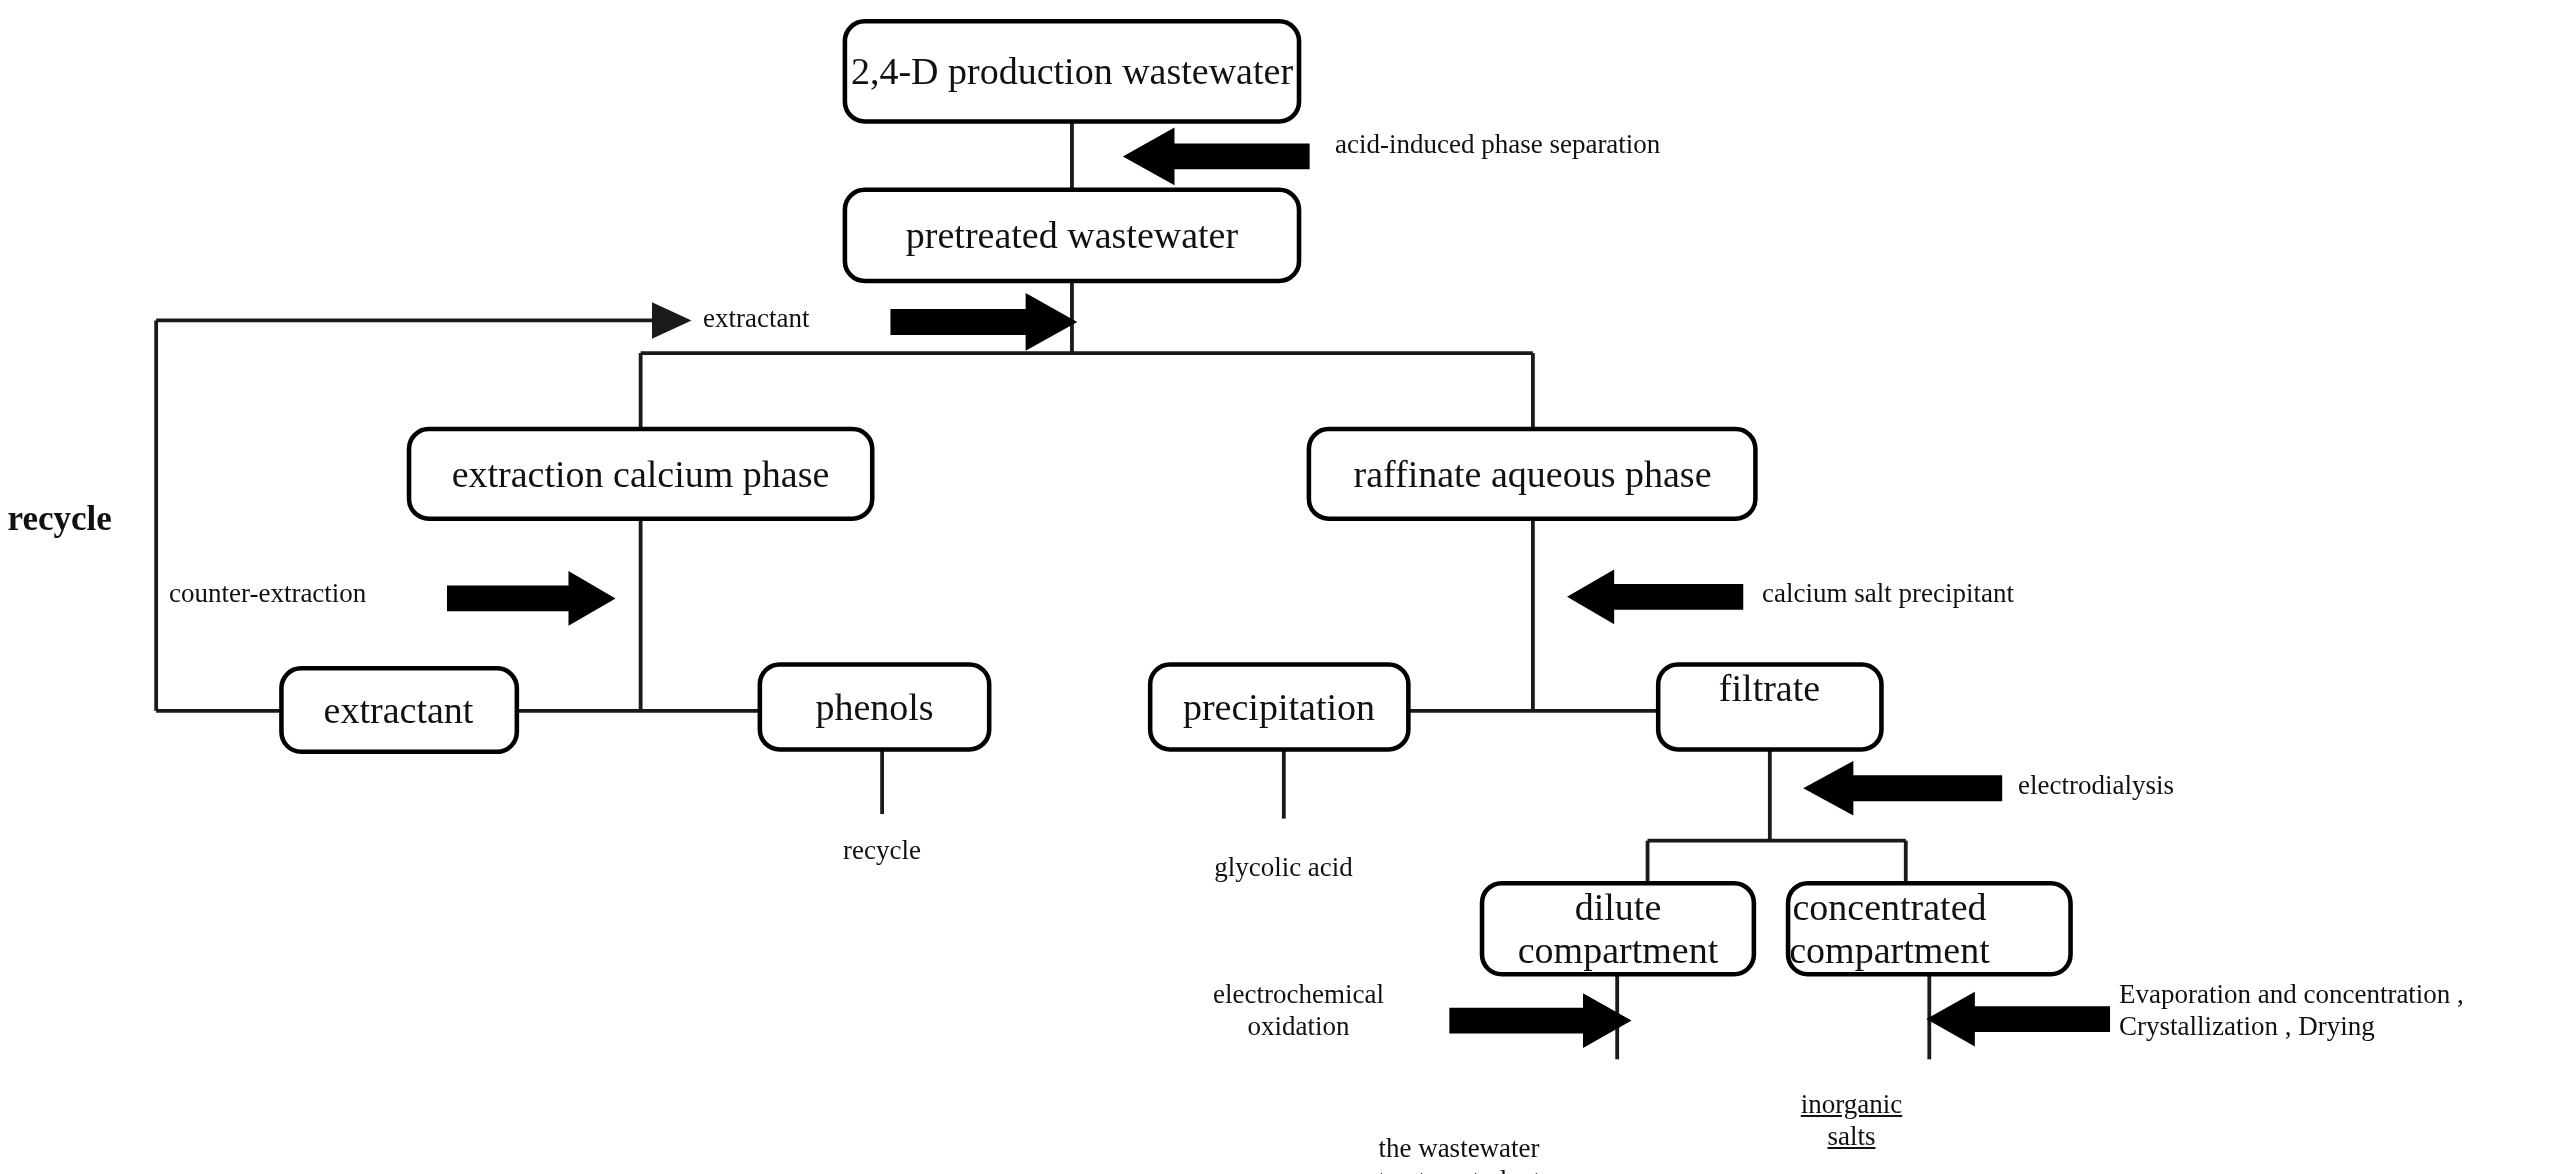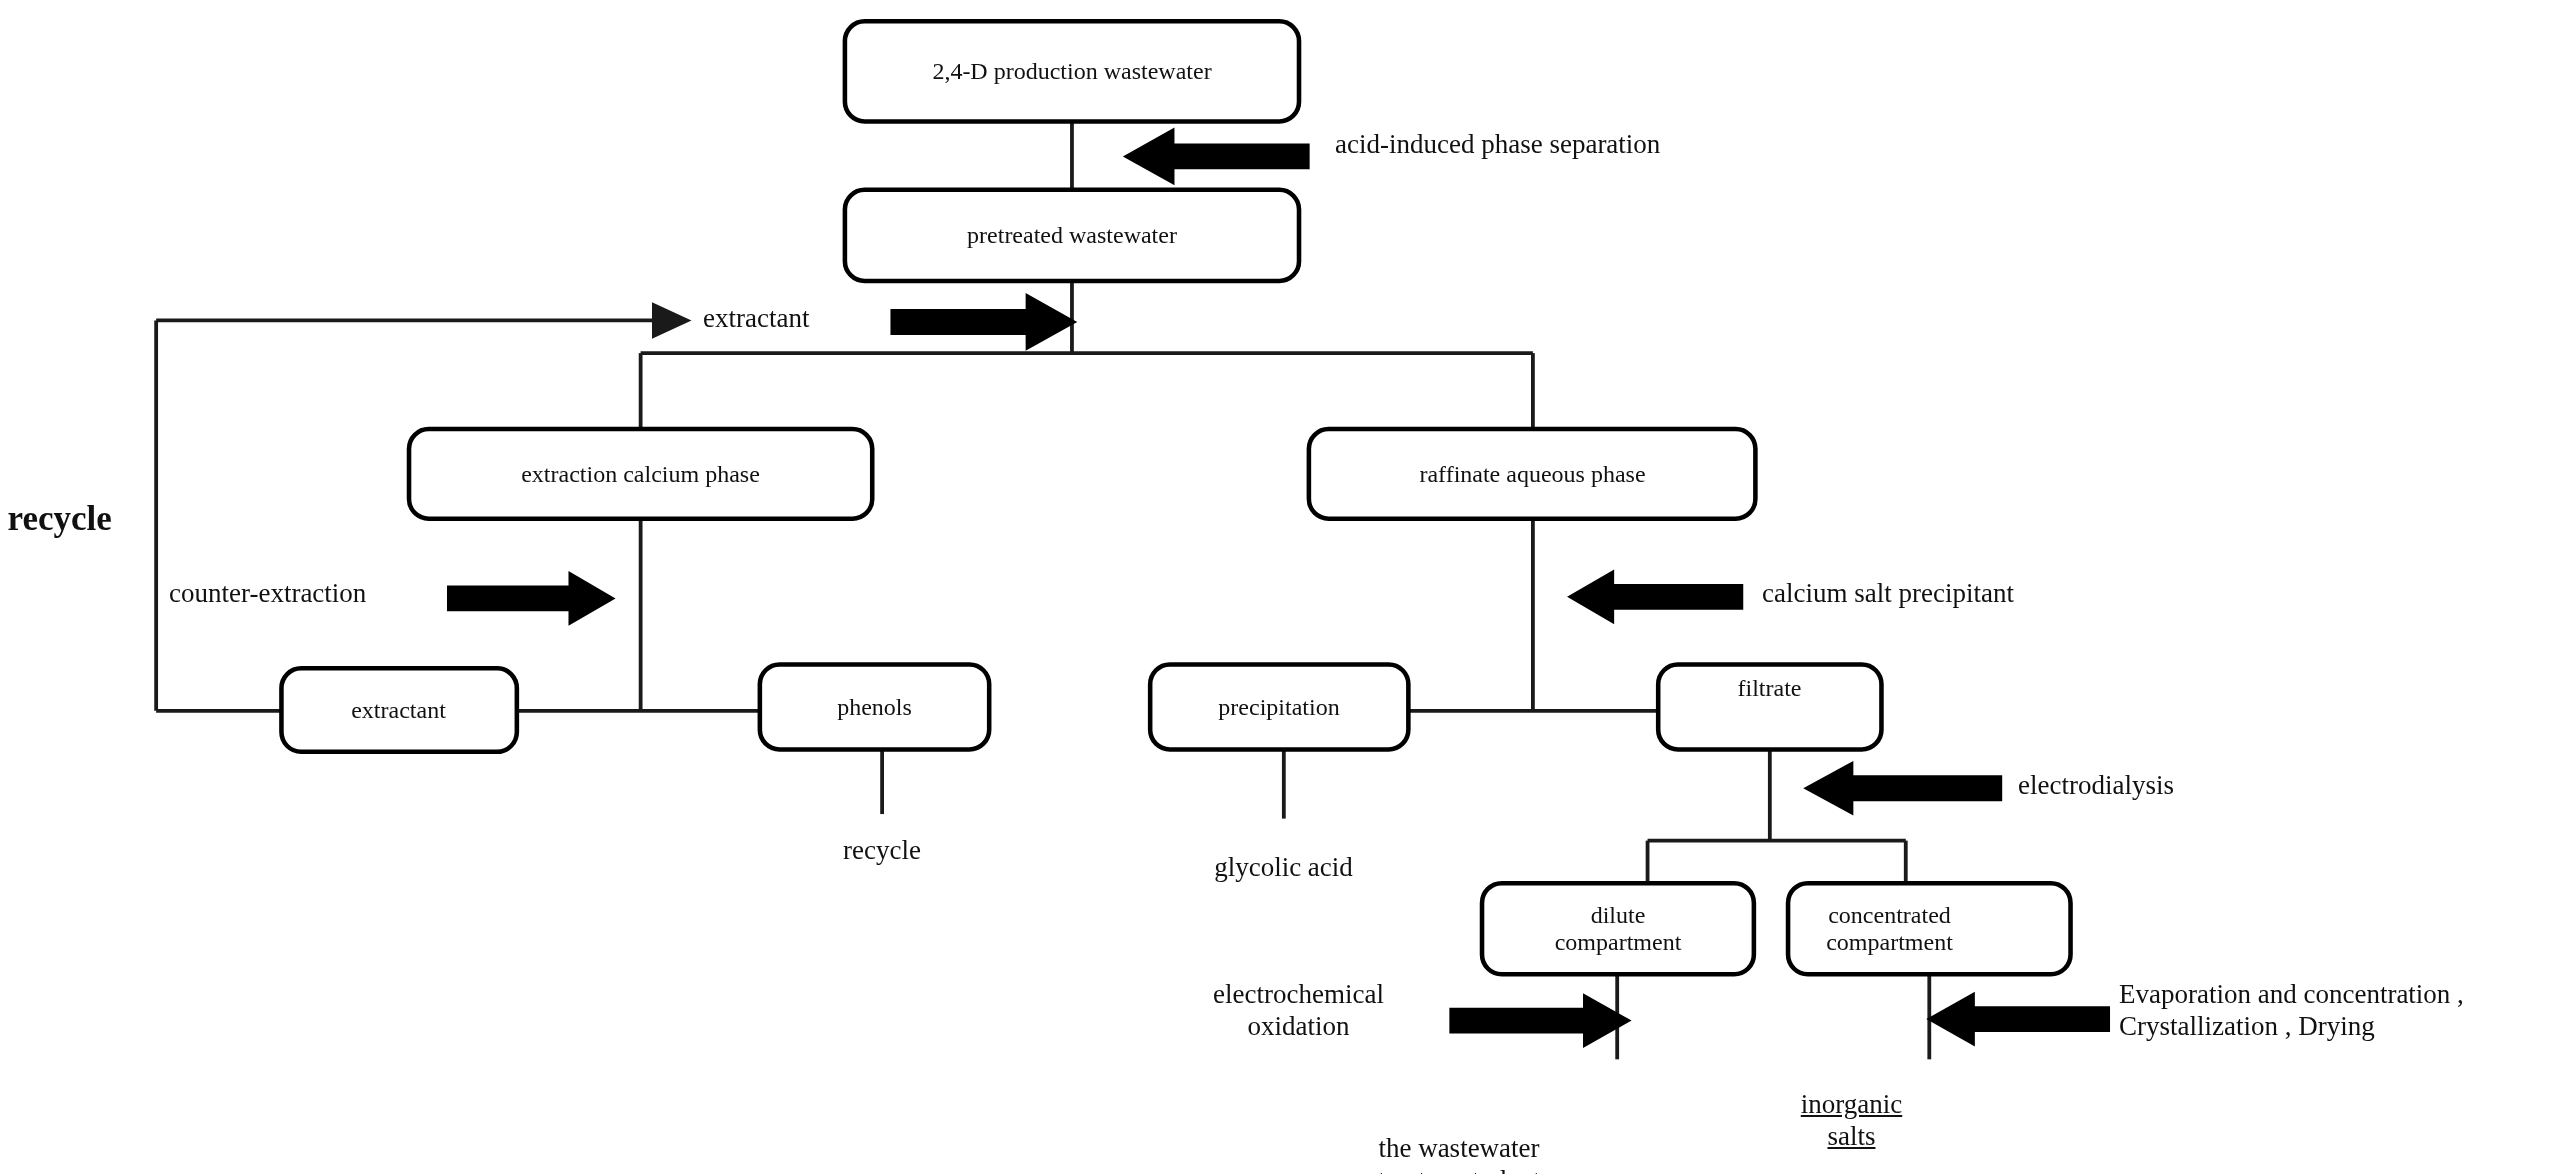--- a/index.html
+++ b/index.html
@@ -1,21 +1,21 @@
 <!DOCTYPE html>
 <html style="font-size:12px"><head>
 <meta charset="utf-8">
 <style>
   html,body{margin:0;padding:0;background:#ffffff;}
   body{font-family:"Liberation Serif", serif;}
   #stage{position:relative;width:2576px;height:1174px;background:#fff;overflow:hidden;}
   svg.layer{position:absolute;inset:0;width:2576px;height:1174px;}
   .nodeLabel{
     position:absolute;display:flex;align-items:center;justify-content:center;
-    text-align:center;font-family:"Liberation Serif", serif;font-size:24px;color:#111;
+    text-align:center;font-family:"Liberation Serif", serif;font-size:38px;color:#111;
     line-height:1.12;pointer-events:none;
   }
   .freeLabel{
     position:absolute;font-family:"Liberation Serif", serif;font-size:27px;color:#111;
     line-height:1.2;white-space:pre-line;
   }
   .freeLabel.bold{font-weight:bold;}
   .freeLabel.ctr{text-align:center;}
 </style>
 </head>

